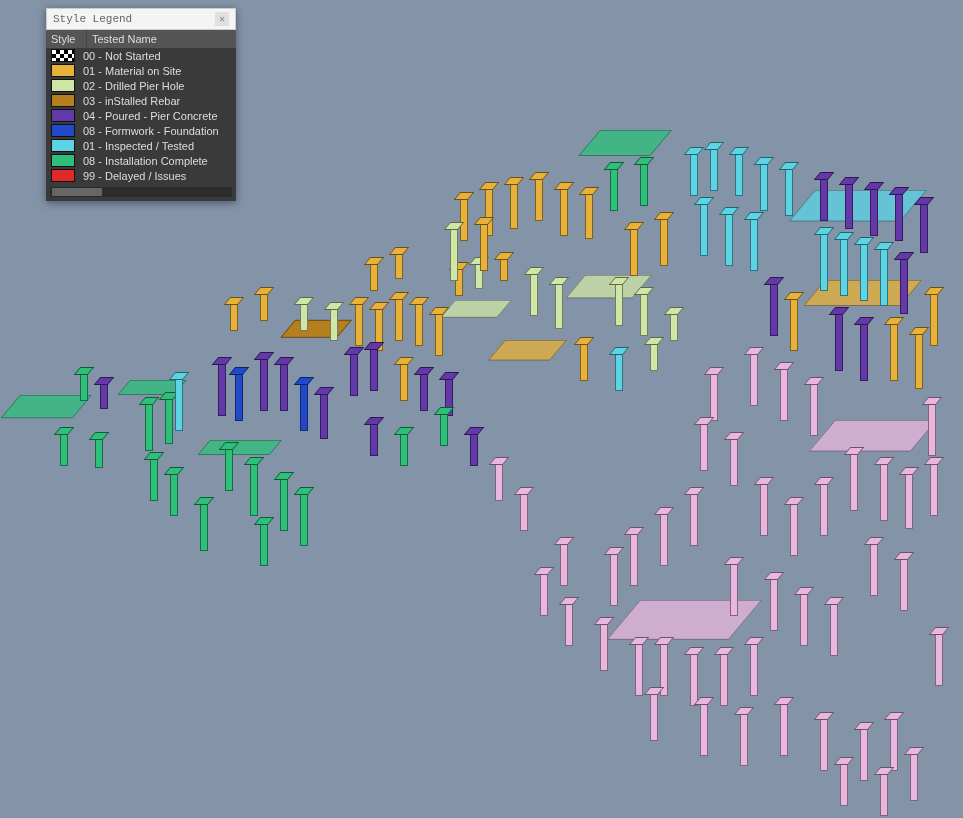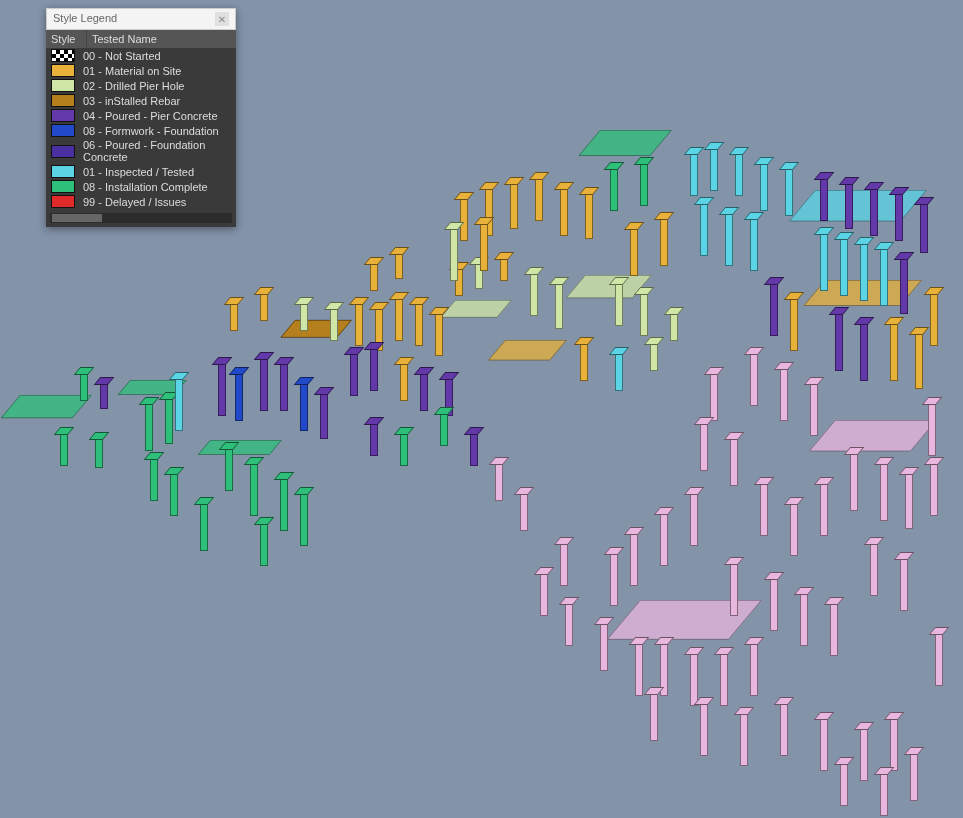--- a/index.html
+++ b/index.html
@@ -24,22 +24,23 @@
     font-size: 11px;
     color: #ddd;
   }
   .legend-titlebar {
     background: #f4f4f4;
     color: #666;
     padding: 3px 6px;
     font-size: 11px;
     display: flex;
     justify-content: space-between;
-    align-items: flex-start;
+    align-items: center;
     border: 1px solid #ccc;
+    font-family: Liberation Mono, monospace;
   }
   .legend-close {
     width: 14px; height: 14px;
     background: #e0e0e0;
     display: flex; align-items: center; justify-content: center;
     font-size: 10px; color: #888;
     cursor: pointer;
   }
   .legend-subtitle {
     padding: 5px 7px 4px 7px;
@@ -714,24 +715,20 @@
       </div>
       <div class="legend-row">
         <span class="swatch" style="background: rgb(99, 56, 168);"></span>
         <span>04 - Poured - Pier Concrete</span>
       </div>
       <div class="legend-row">
         <span class="swatch" style="background: rgb(33, 73, 201);"></span>
         <span>08 - Formwork - Foundation</span>
       </div>
       <div class="legend-row">
-        <span class="swatch" style="background: rgb(74, 47, 160);"></span>
-        <span>06 - Poured - Foundation Concrete</span>
-      </div>
-      <div class="legend-row">
         <span class="swatch" style="background: rgb(91, 212, 230);"></span>
         <span>01 - Inspected / Tested</span>
       </div>
       <div class="legend-row">
         <span class="swatch" style="background: rgb(46, 191, 122);"></span>
         <span>08 - Installation Complete</span>
       </div>
       <div class="legend-row">
         <span class="swatch" style="background: rgb(224, 41, 41);"></span>
         <span>99 - Delayed / Issues</span>

